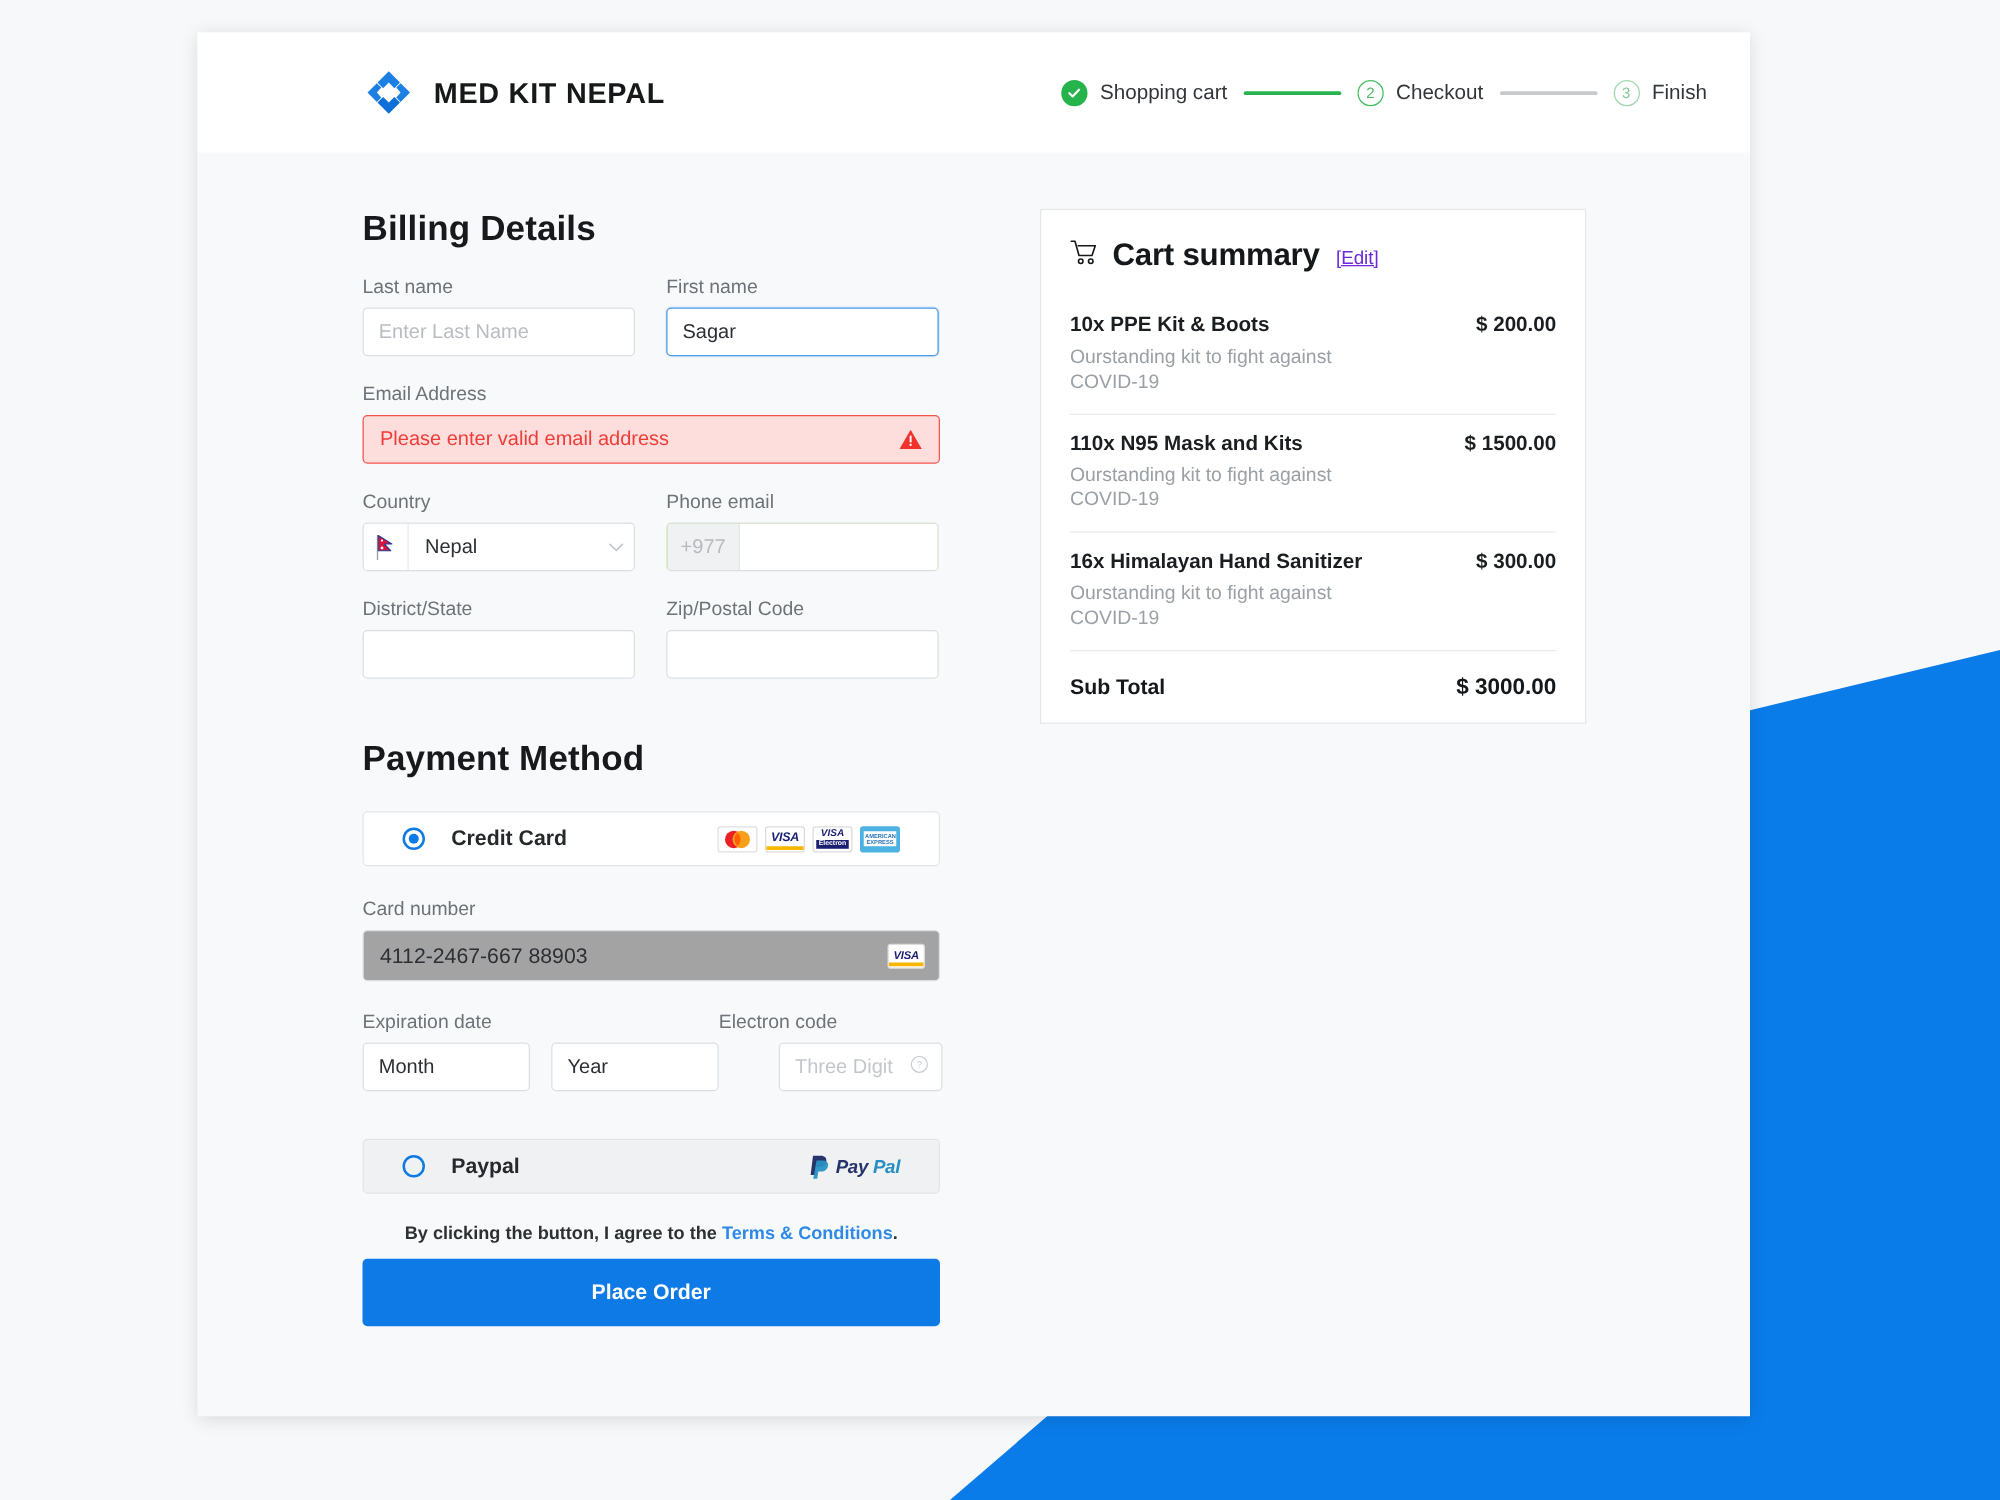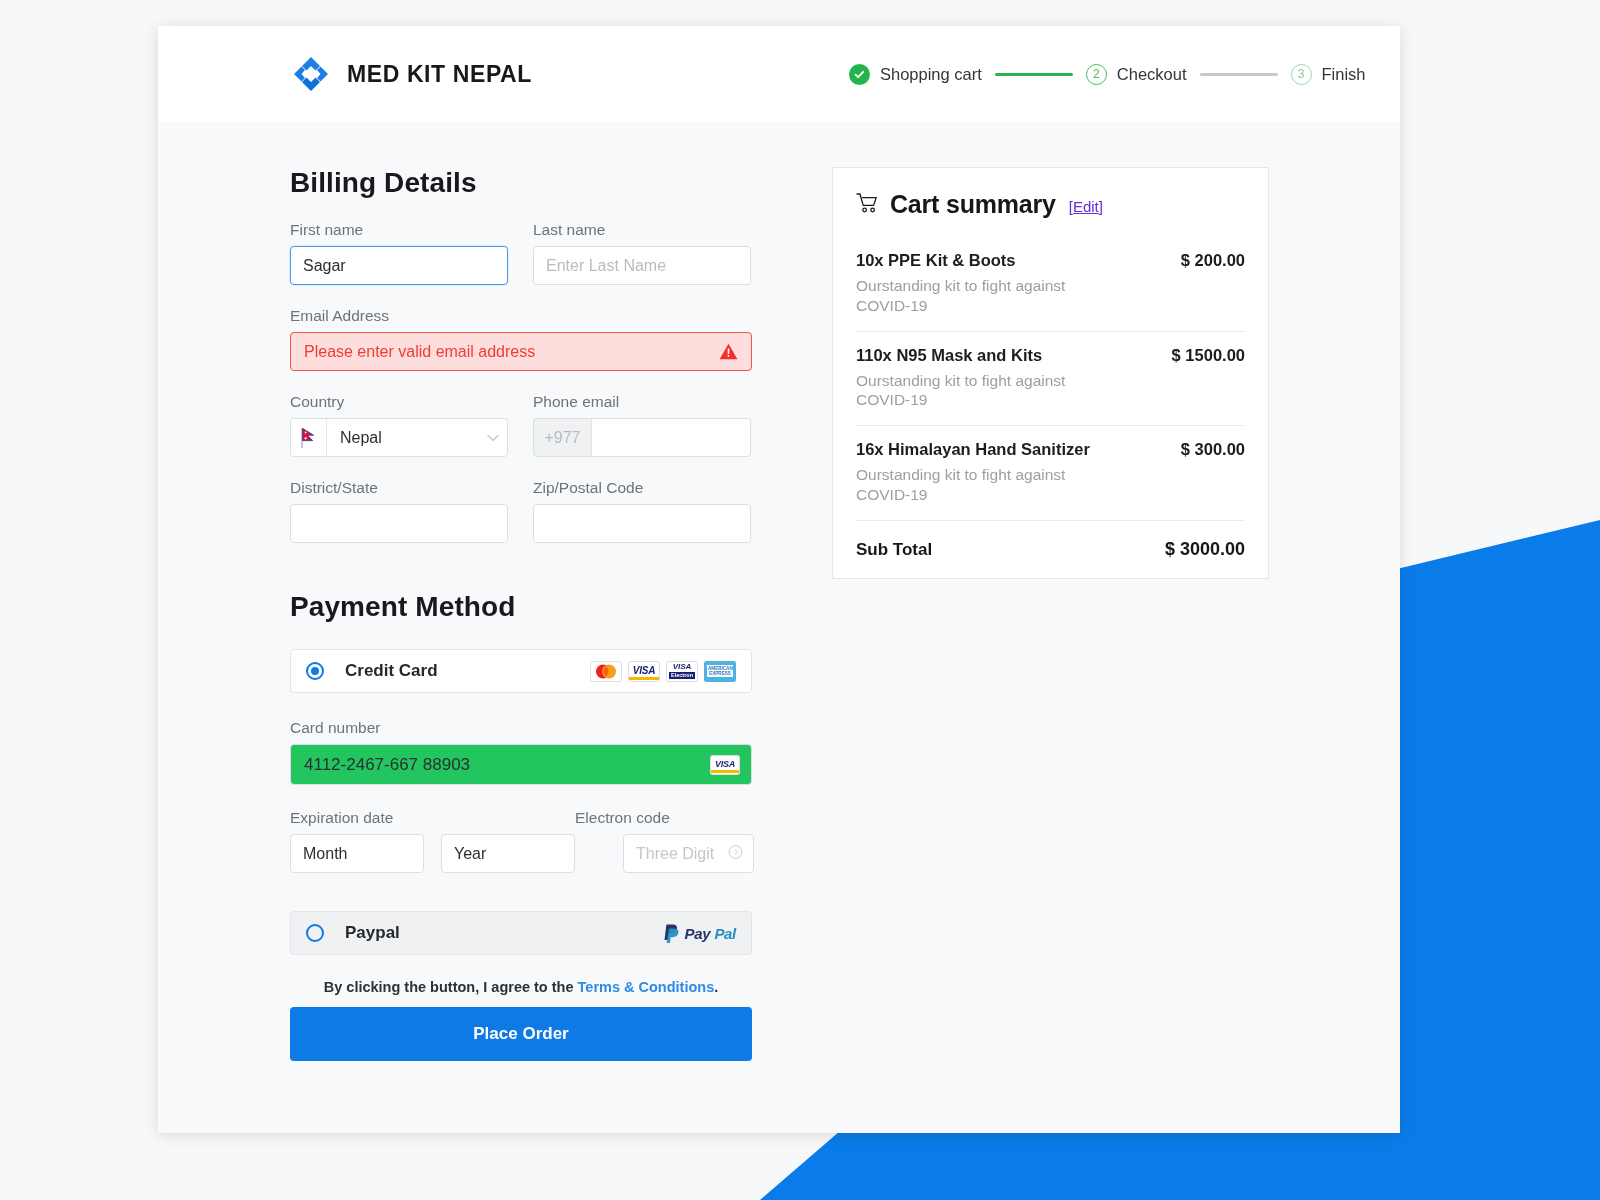--- a/index.html
+++ b/index.html
@@ -269,21 +269,21 @@
   h2.pm-title { margin-top: 48px; }
 
   .pay-option {
     margin-top: 26px;
     width: 462px;
     height: 44px;
     border: 1px solid #e2e5e8;
     border-radius: 4px;
     display: flex;
     align-items: center;
-    padding: 0 15px;
+    padding: 0 31px;
     background: #fff;
   }
   .pay-option.alt {
     background: #f0f1f3;
     border-color: #e2e5e8;
   }
 
   .radio {
     width: 18px;
     height: 18px;
@@ -360,21 +360,21 @@
   .cardnum-wrap input {
     width: 100%;
     height: 41px;
     border: 1px solid #dcdfe2;
     border-radius: 4px;
     font-family: "Liberation Sans", sans-serif;
     font-size: 17px;
     color: #2c2f33;
     padding: 0 50px 0 13px;
     outline: none;
-    background: #22c55e;
+    background: #a3a3a3;
   }
   .cardnum-brand {
     position: absolute;
     right: 12px;
     top: 50%;
     transform: translateY(-50%);
   }
 
   
   .exp-row {
@@ -549,26 +549,26 @@
     </div>
   </div>
 
   <div class="body-wrap">
 
     <div class="left-col">
       <h2 class="section-title">Billing Details</h2>
 
       <div class="row2">
         <div>
+          <label class="field-label">Last name</label>
+          <input class="inp" type="text" placeholder="Enter Last Name" style="">
+        </div>
+        <div>
           <label class="field-label">First name</label>
           <input class="inp focused" type="text" value="Sagar" style="">
-        </div>
-        <div>
-          <label class="field-label">Last name</label>
-          <input class="inp" type="text" placeholder="Enter Last Name" style="">
         </div>
       </div>
 
       <div class="error-field">
         <label class="field-label">Email Address</label>
         <div class="error-box">
           <span class="error-text">Please enter valid email address</span>
           <span class="warn-tri">
             <svg width="19" height="17" viewBox="0 0 19 17">
               <path d="M9.5 0.8 L18.4 16.2 L0.6 16.2 Z" fill="#f0322c"></path>

